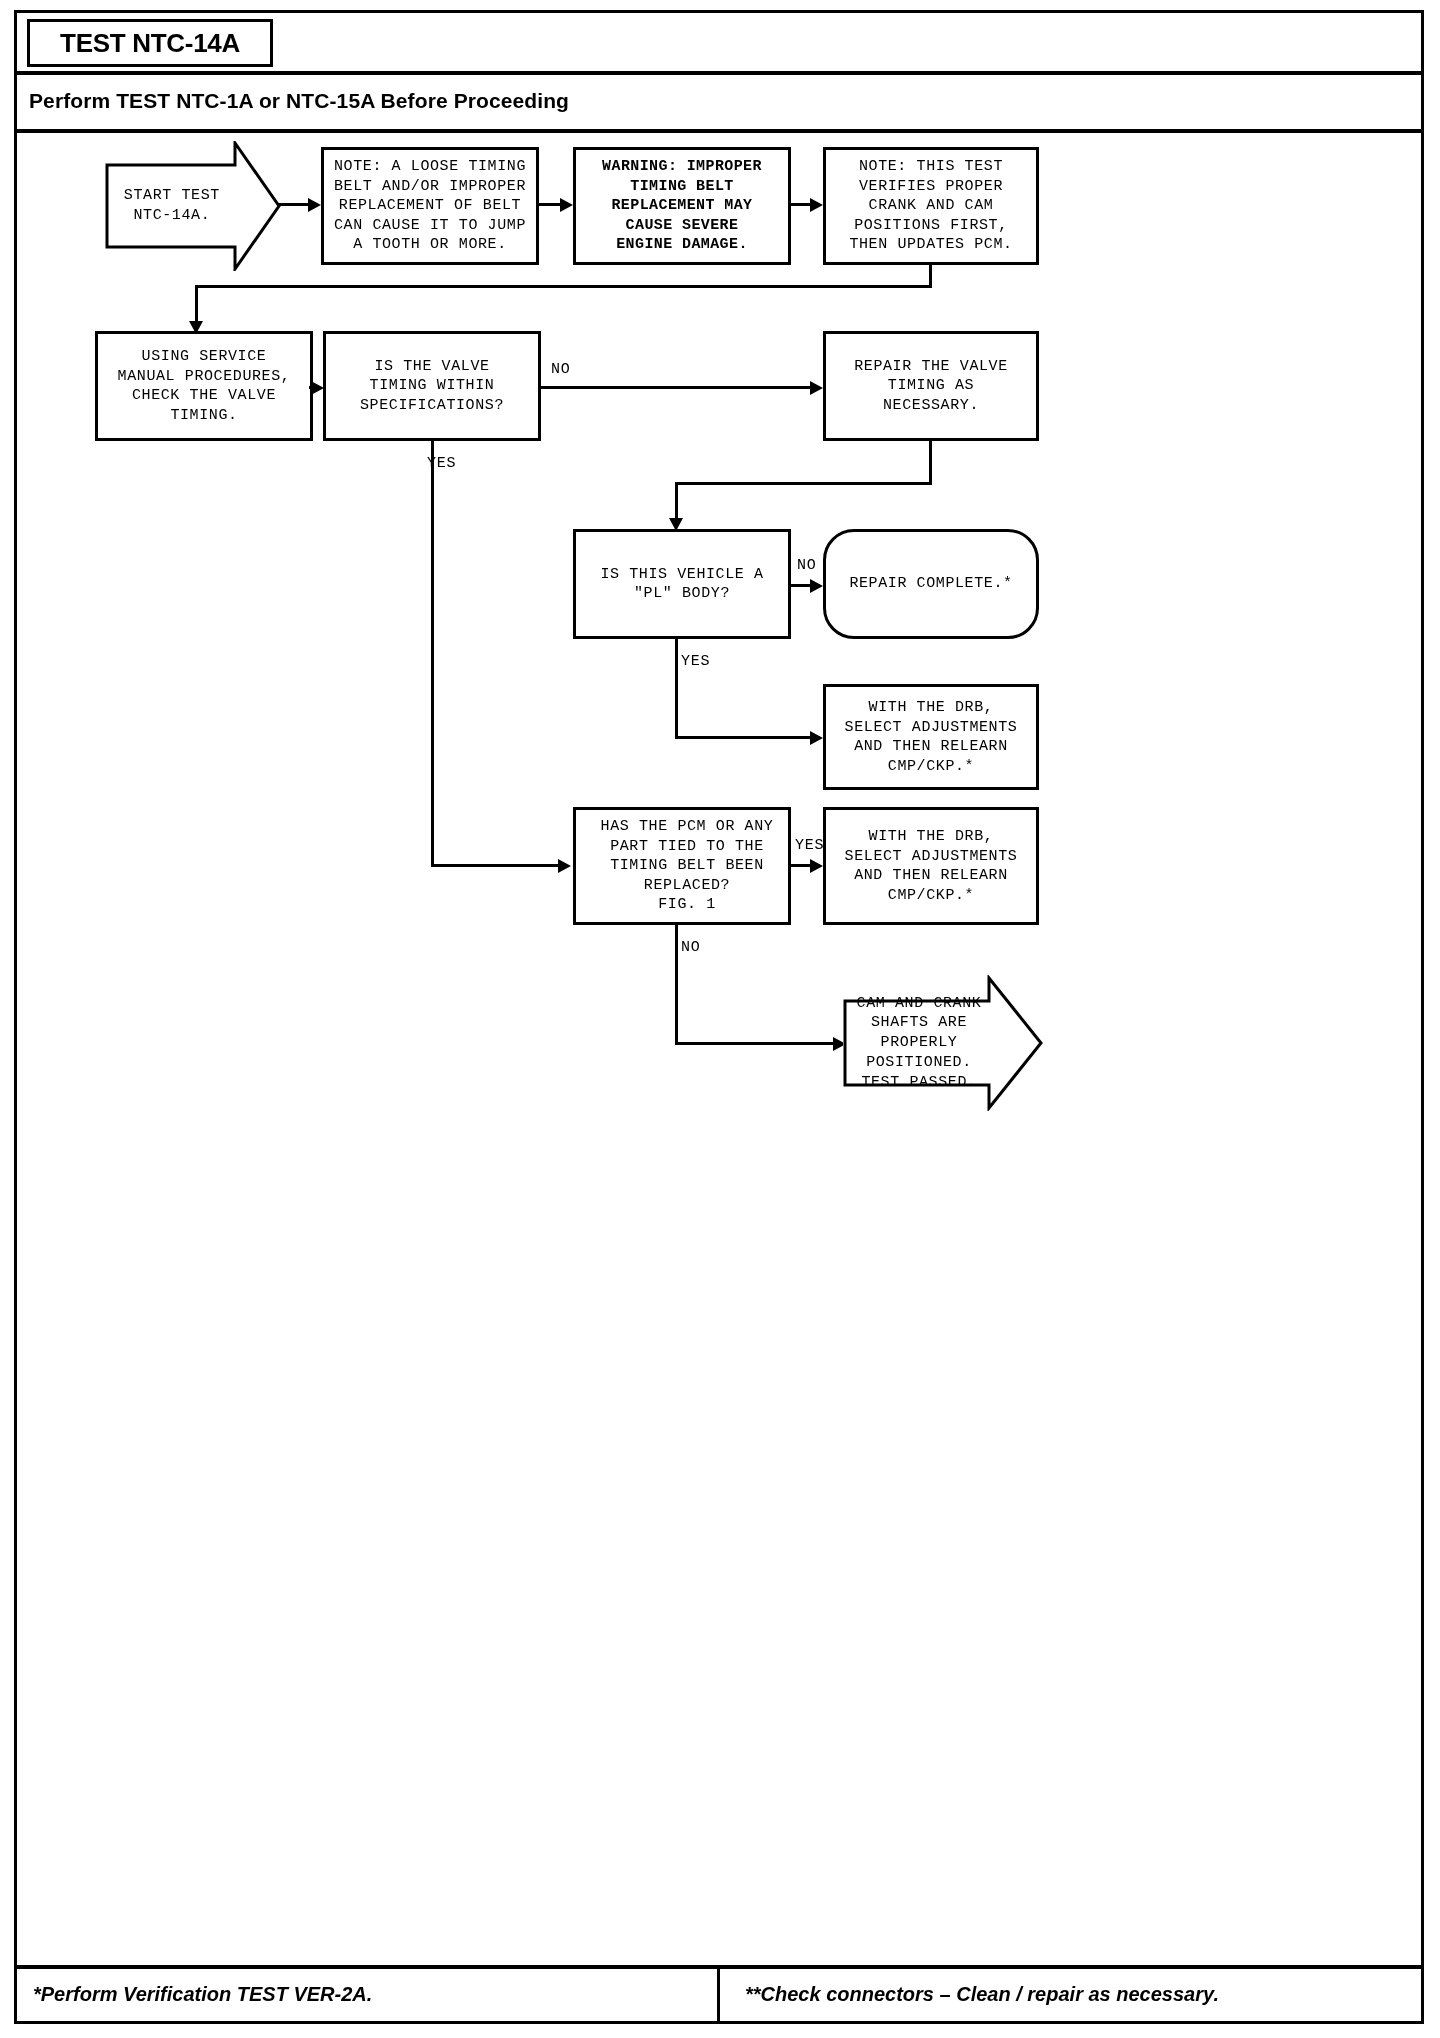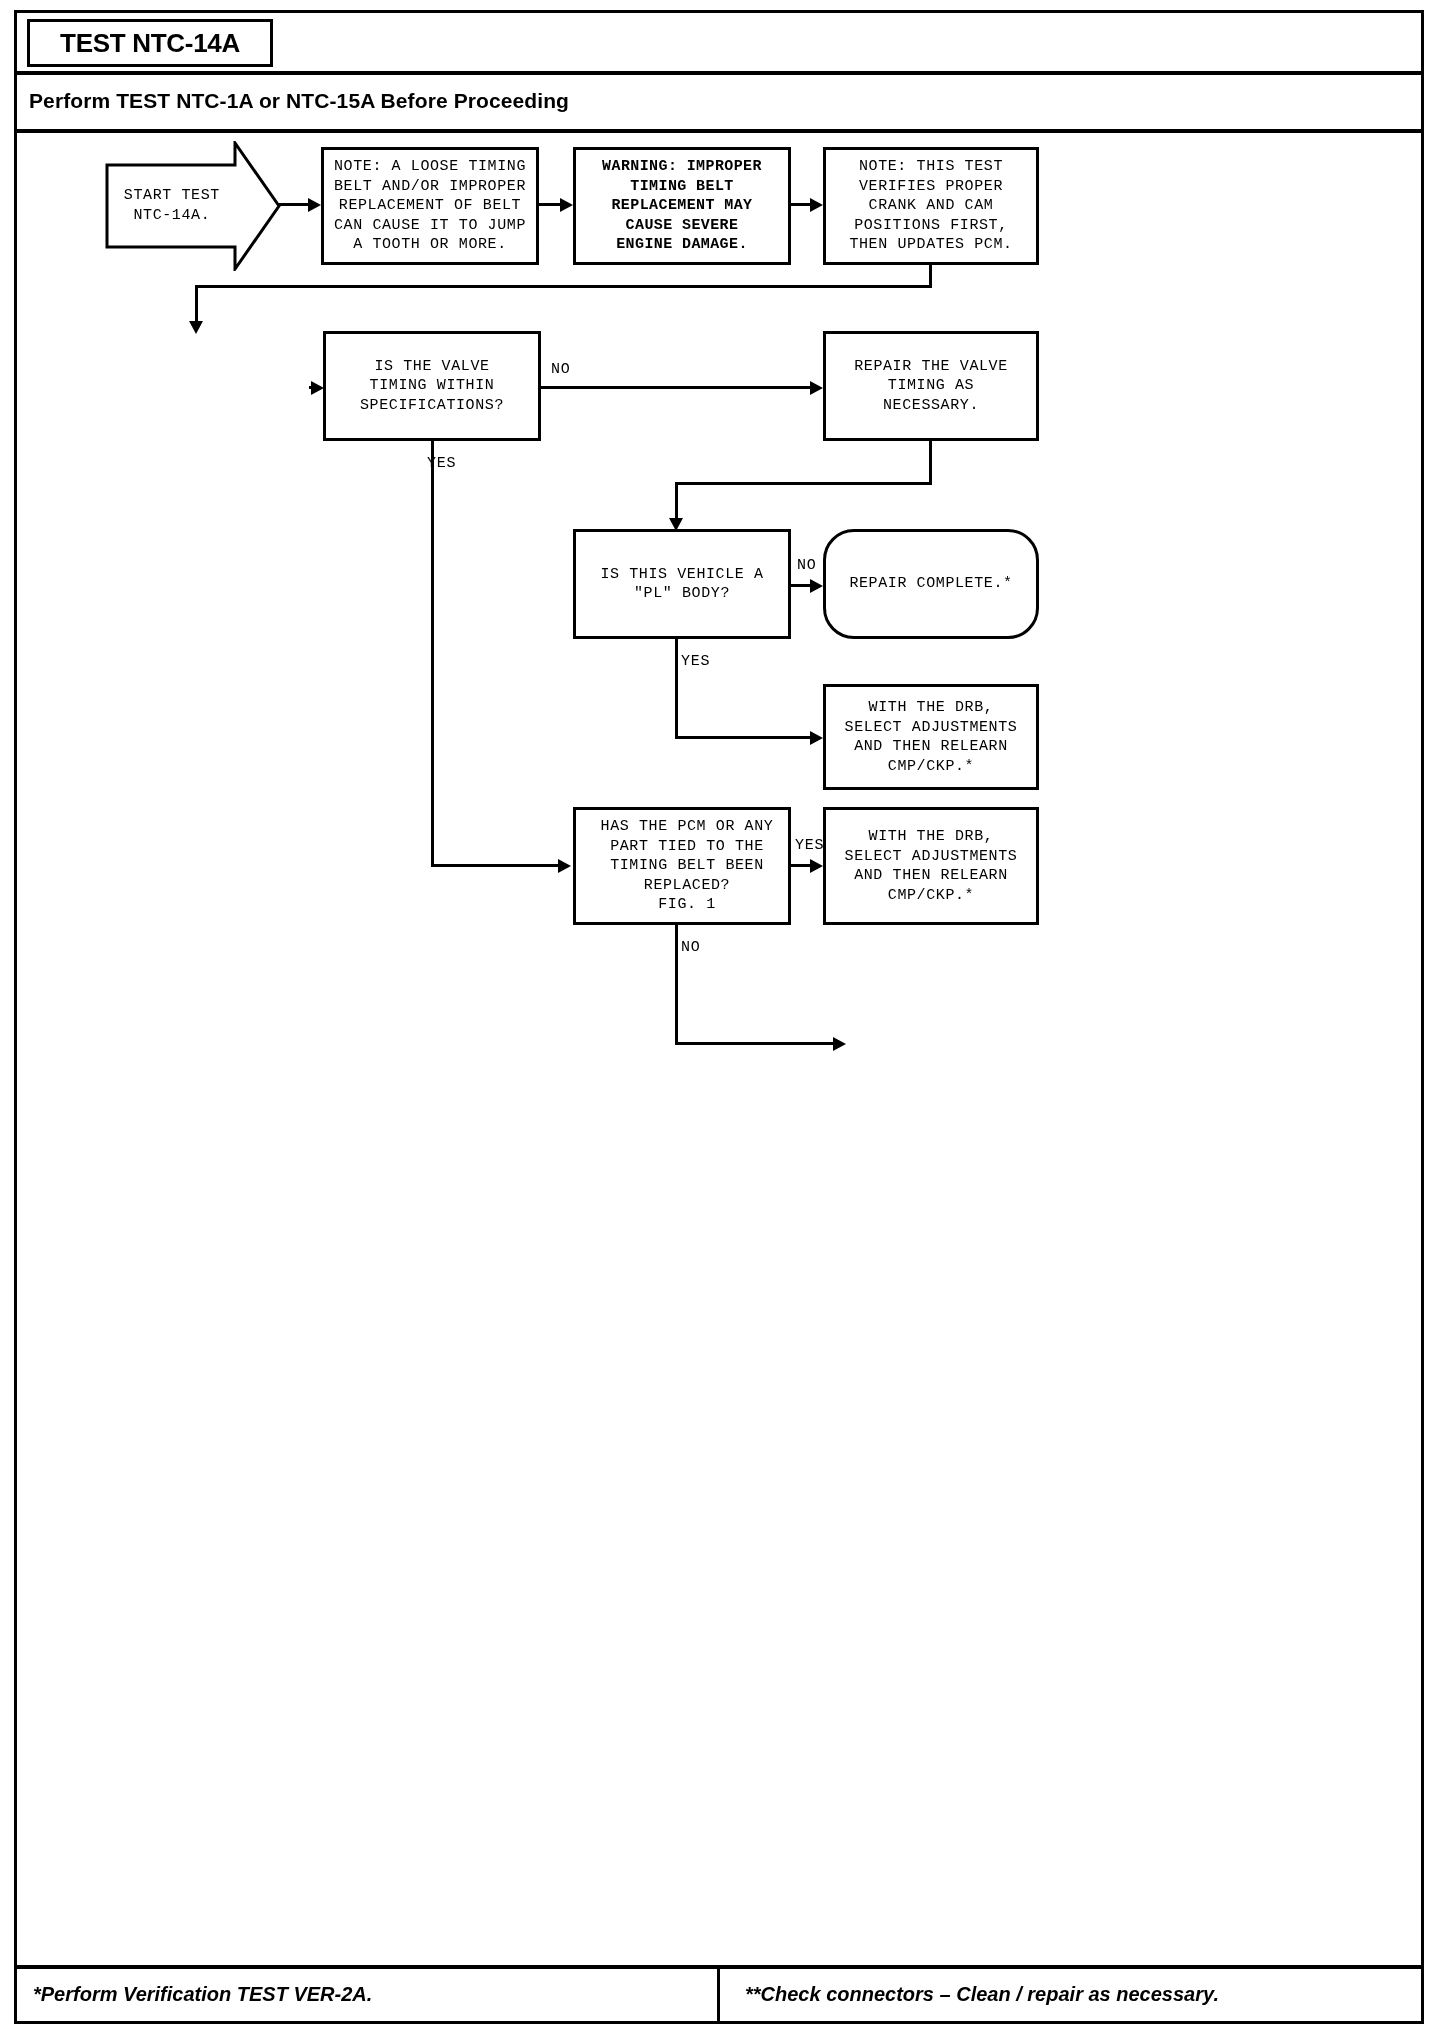--- a/index.html
+++ b/index.html
@@ -263,20 +263,26 @@
     <div class="arrow-r" style="left:543px; top:65px;"></div>
 
     <div class="hline" style="left:774px; top:70px; width:20px;"></div>
     <div class="arrow-r" style="left:793px; top:65px;"></div>
 
     <div class="vline" style="left:912px; top:132px; height:22px;"></div>
     <div class="hline" style="left:178px; top:152px; width:737px;"></div>
     <div class="vline" style="left:178px; top:152px; height:44px;"></div>
     <div class="arrow-d" style="left:172px; top:188px;"></div>
 
+    <div class="node" style="left:78px; top:198px; width:218px; height:110px;">
+      <span>USING SERVICE
+MANUAL PROCEDURES,
+CHECK THE VALVE
+TIMING.</span>
+    </div>
 
     <div class="node" style="left:306px; top:198px; width:218px; height:110px;">
       <span>IS THE VALVE
 TIMING WITHIN
 SPECIFICATIONS?</span>
     </div>
 
     <div class="node" style="left:806px; top:198px; width:216px; height:110px;">
       <span>REPAIR THE VALVE
 TIMING AS
@@ -343,20 +349,30 @@
 
     <div class="hline" style="left:774px; top:731px; width:20px;"></div>
     <div class="arrow-r" style="left:793px; top:726px;"></div>
     <div class="edge-label" style="left:778px; top:704px;">YES</div>
 
     <div class="vline" style="left:658px; top:792px; height:120px;"></div>
     <div class="hline" style="left:658px; top:909px; width:160px;"></div>
     <div class="arrow-r" style="left:816px; top:904px;"></div>
     <div class="edge-label" style="left:664px; top:806px;">NO</div>
 
+    <div class="term" style="left:826px; top:842px; width:200px; height:136px;">
+      <svg viewBox="0 0 200 136" preserveAspectRatio="none">
+        <polygon points="2,26 146,26 146,3 198,68 146,133 146,110 2,110" fill="#ffffff" stroke="#000000" stroke-width="3"></polygon>
+      </svg>
+      <div class="term-label">CAM AND CRANK
+SHAFTS ARE
+PROPERLY
+POSITIONED.
+TEST PASSED.</div>
+    </div>
 
   </div>
 
   <div id="footer-band">
     <div id="footer-left">*Perform Verification TEST VER-2A.</div>
     <div id="footer-divider"></div>
     <div id="footer-right">**Check connectors – Clean / repair as necessary.</div>
   </div>
 
 </div>

